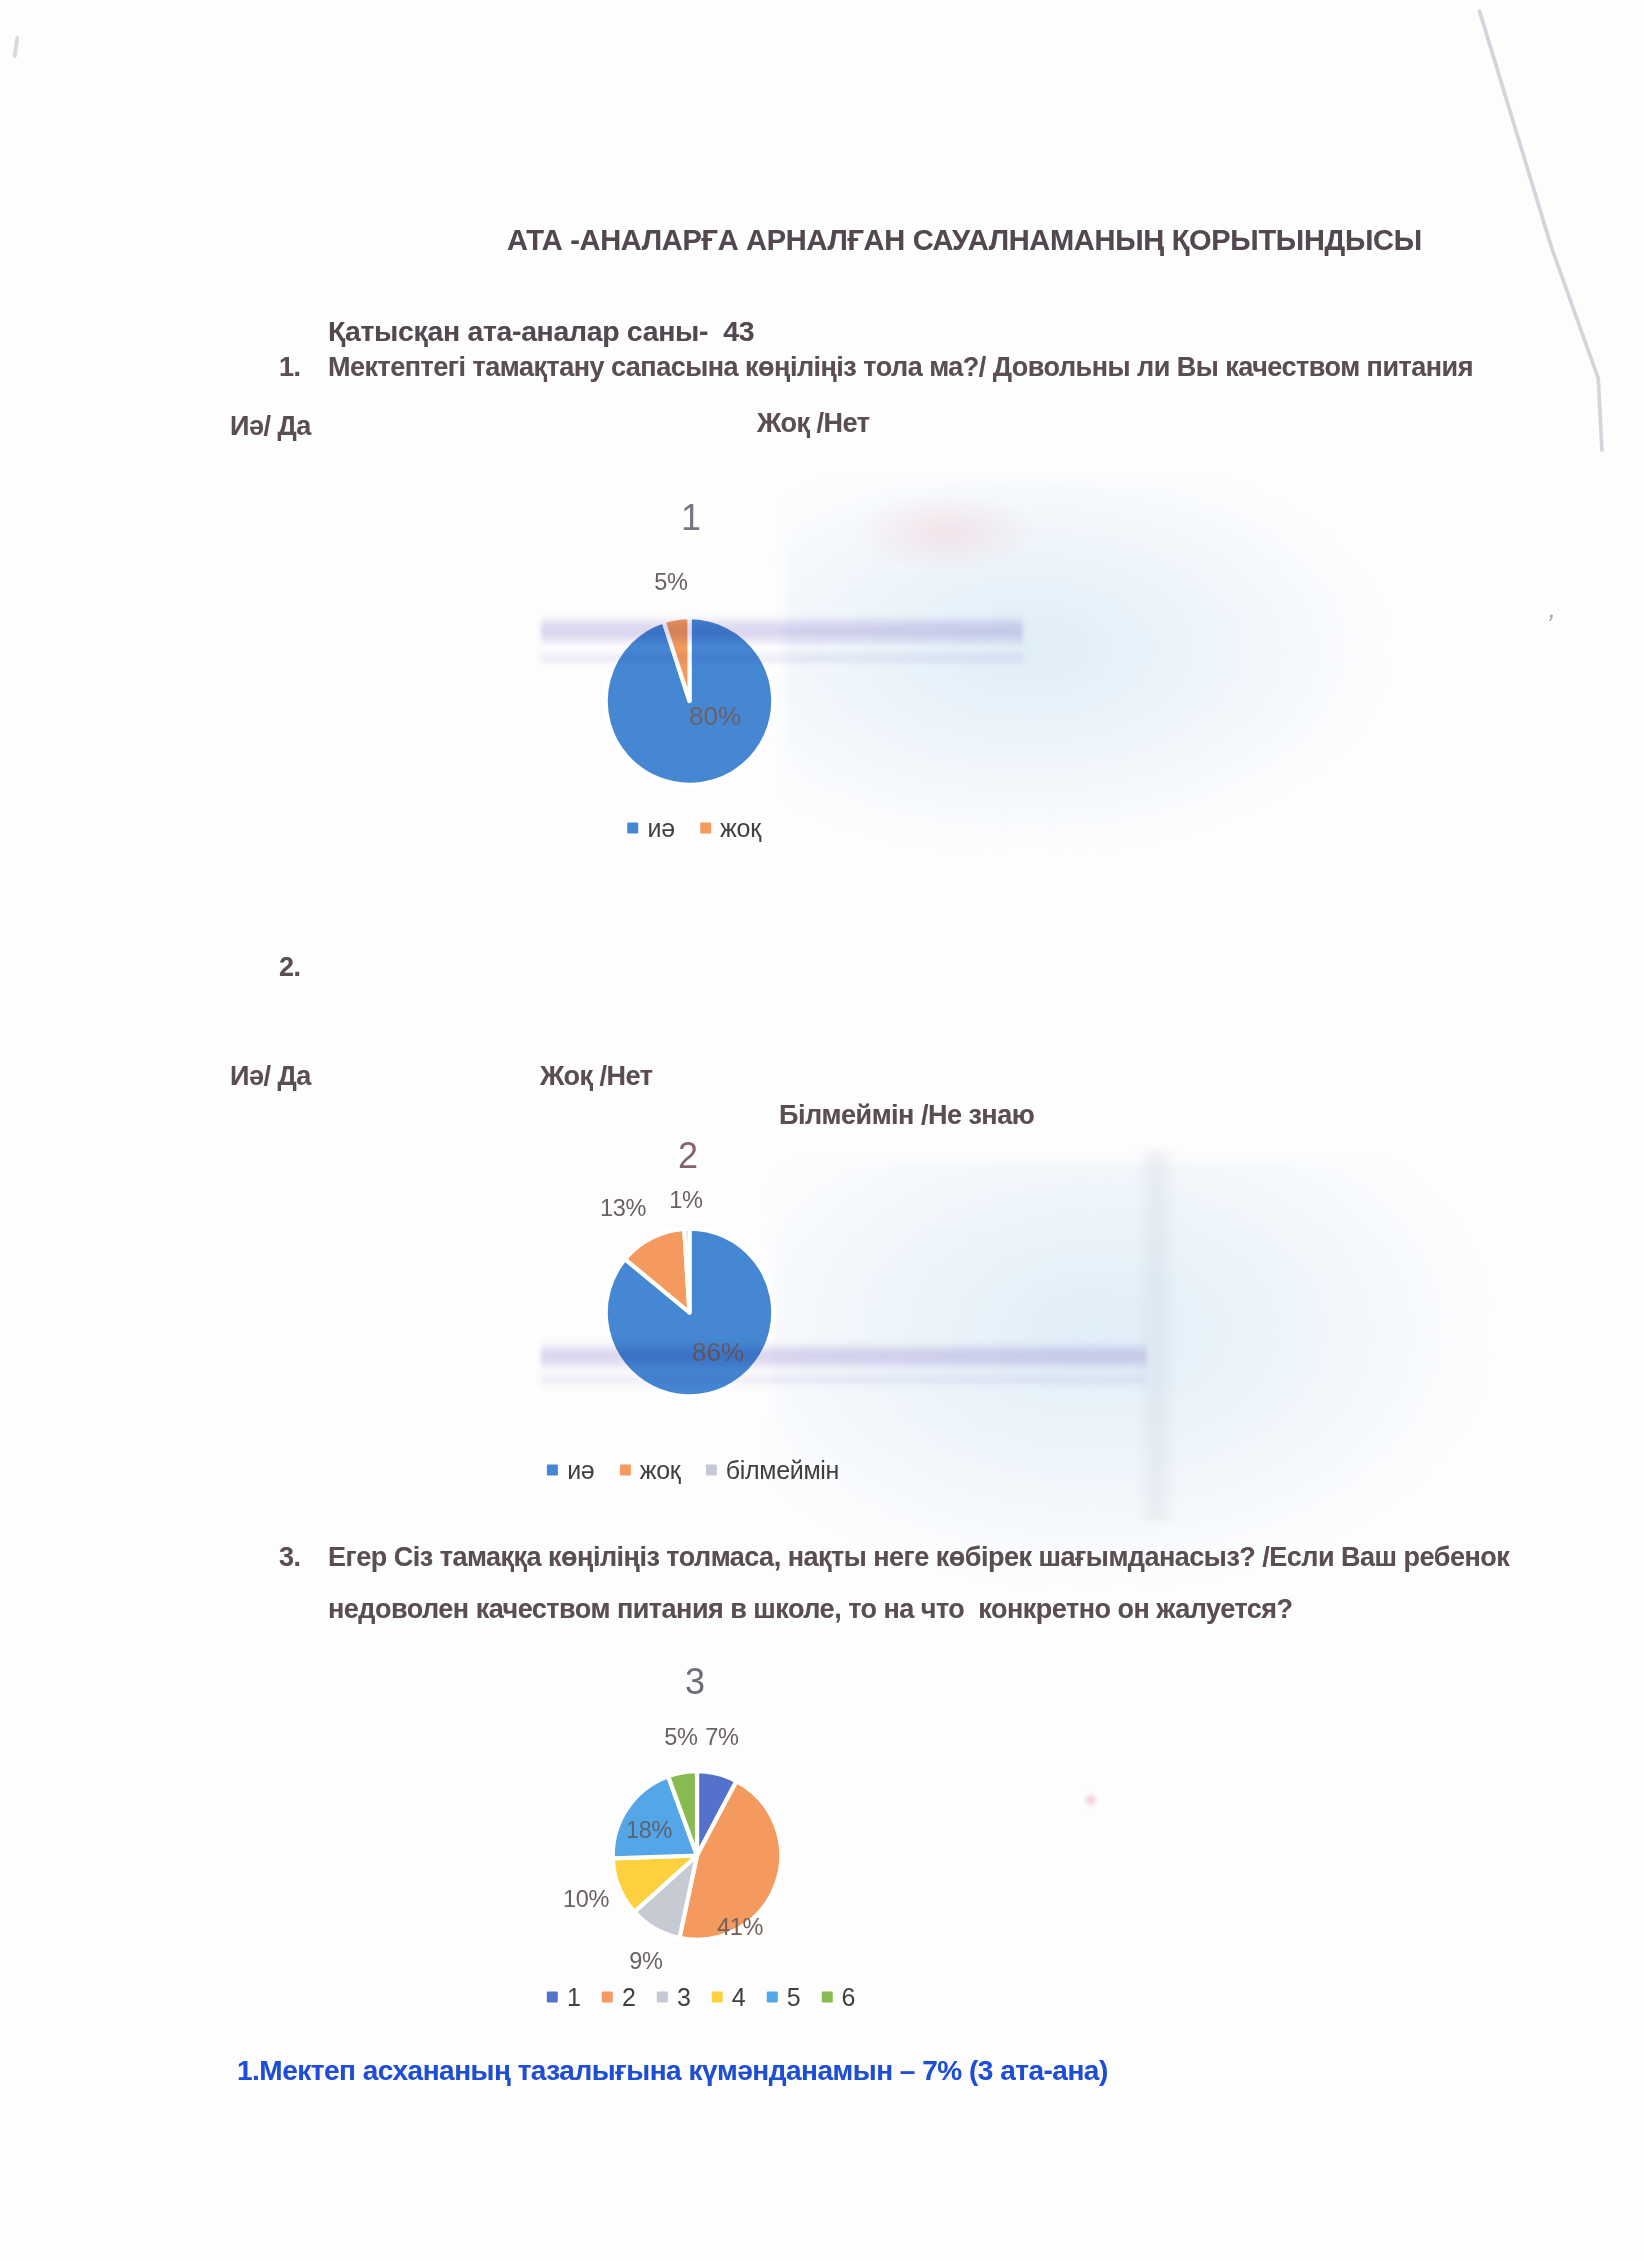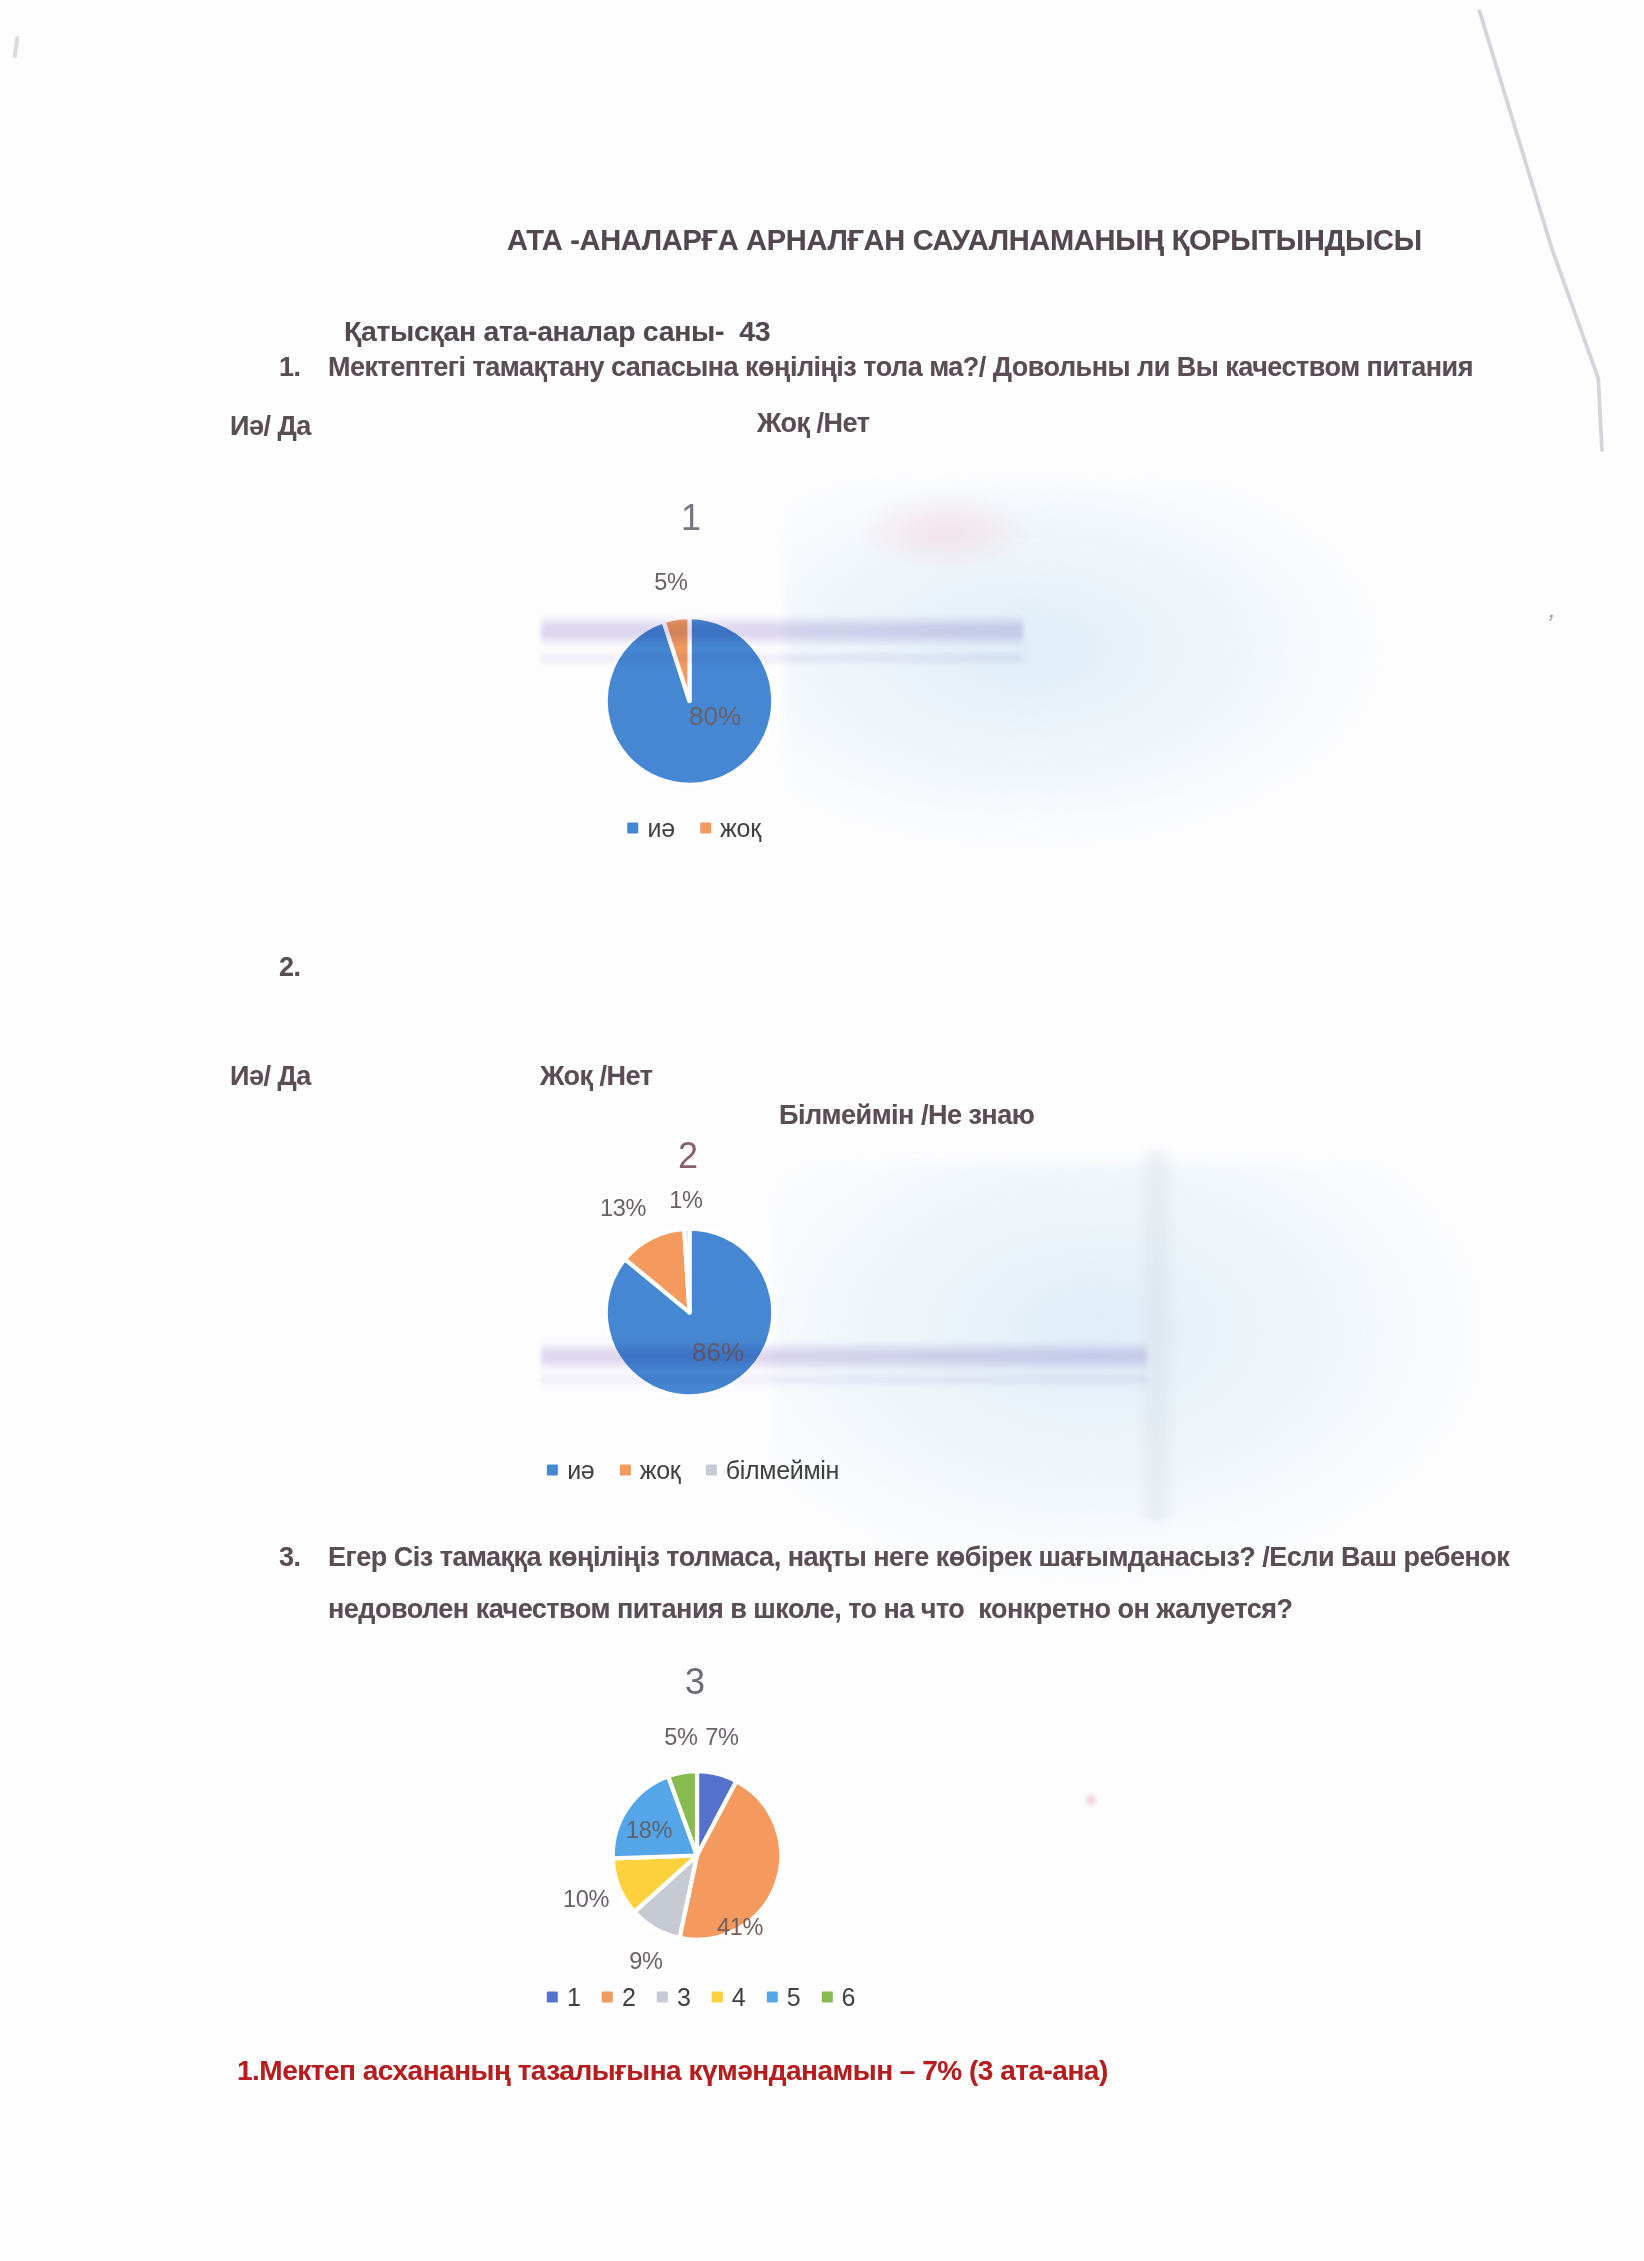--- a/index.html
+++ b/index.html
@@ -20,42 +20,42 @@
     text-shadow:0 0 0.6px rgba(84,72,80,.35);}
   .qnum,.qline,.opt{font-size:27px;font-weight:600;color:#5a4d53;letter-spacing:-0.5px;
     text-shadow:0 0 0.6px rgba(90,77,83,.3);}
   .chart-title{font-size:36px;font-weight:400;color:#7b7480;}
   .pct{font-size:23.5px;color:#6a6168;letter-spacing:-0.3px;}
   .pct-big{font-size:26px;color:#6b6067;}
   .legend{display:flex;align-items:center;gap:25px;}
   .legend-item{display:flex;align-items:center;gap:9.3px;}
   .swatch{width:11px;height:11px;display:inline-block;border-radius:1.2px;}
   .legend-label{font-size:25px;color:#404040;letter-spacing:-0.3px;}
-  .footnote{font-size:28px;font-weight:600;color:#b91c1c;letter-spacing:-0.5px;
+  .footnote{font-size:28px;font-weight:600;color:#1d4ed8;letter-spacing:-0.5px;
     text-shadow:0 0 0.6px rgba(89,77,83,.3);}
   
   .ghost{pointer-events:none;filter:blur(5px);}
   .band{pointer-events:none;mix-blend-mode:multiply;filter:blur(1.9px);}
   .crease{pointer-events:none;}
   svg.pie{overflow:visible;}
 </style>
 </head>
 <body>
 
 <div class="page">
 
   <div class="abs ghost" style="left:785px;top:482px;width:606px;height:371px;
               background:radial-gradient(ellipse at 40% 45%, rgba(213,232,245,.75), rgba(213,232,245,0) 70%);"></div>
   <div class="abs ghost" style="left:773px;top:1162px;width:711px;height:420px;
               background:radial-gradient(ellipse at 45% 40%, rgba(211,231,244,.7), rgba(211,231,244,0) 72%);"></div>
   <div class="abs ghost" style="left:853px;top:492px;width:185px;height:80px;
               background:radial-gradient(ellipse, rgba(246,190,200,.35), rgba(246,190,200,0) 70%);"></div>
 
   <div class="abs doc-title pre" style="left:507px;top:224px;width:822px;">АТА -АНАЛАРҒА АРНАЛҒАН САУАЛНАМАНЫҢ ҚОРЫТЫНДЫСЫ</div>
-  <div class="abs subhead pre" style="left:328px;top:315px;margin-left:16px;">Қатысқан ата-аналар саны-  43</div>
+  <div class="abs subhead pre" style="left:328px;top:315px;">Қатысқан ата-аналар саны-  43</div>
 
   <div class="abs qnum" style="left:279px;top:352px;">1.</div>
   <div class="abs qline pre" style="left:328px;top:352px;">Мектептегі тамақтану сапасына көңіліңіз тола ма?/ Довольны ли Вы качеством питания</div>
   <div class="abs opt" style="left:230px;top:411px;">Иә/ Да</div>
   <div class="abs opt" style="left:757px;top:408px;">Жоқ /Нет</div>
 
   <div class="abs ctr chart-title" style="left:691px;top:518px;color:#7b7480;">1</div>
   <div class="abs ctr pct" style="left:671px;top:582px;">5%</div>
   <svg class="abs pie" viewBox="-1.08 -1.08 2.16 2.16" style="left:599px;top:597px;width:181px;height:208px;">
       <path d="M0 0L0.0000 -1.0000A1 1 0 1 1 -0.3090 -0.9511Z" fill="#4587d2" stroke="#ffffff" stroke-width="0.05" stroke-linejoin="round"></path>

